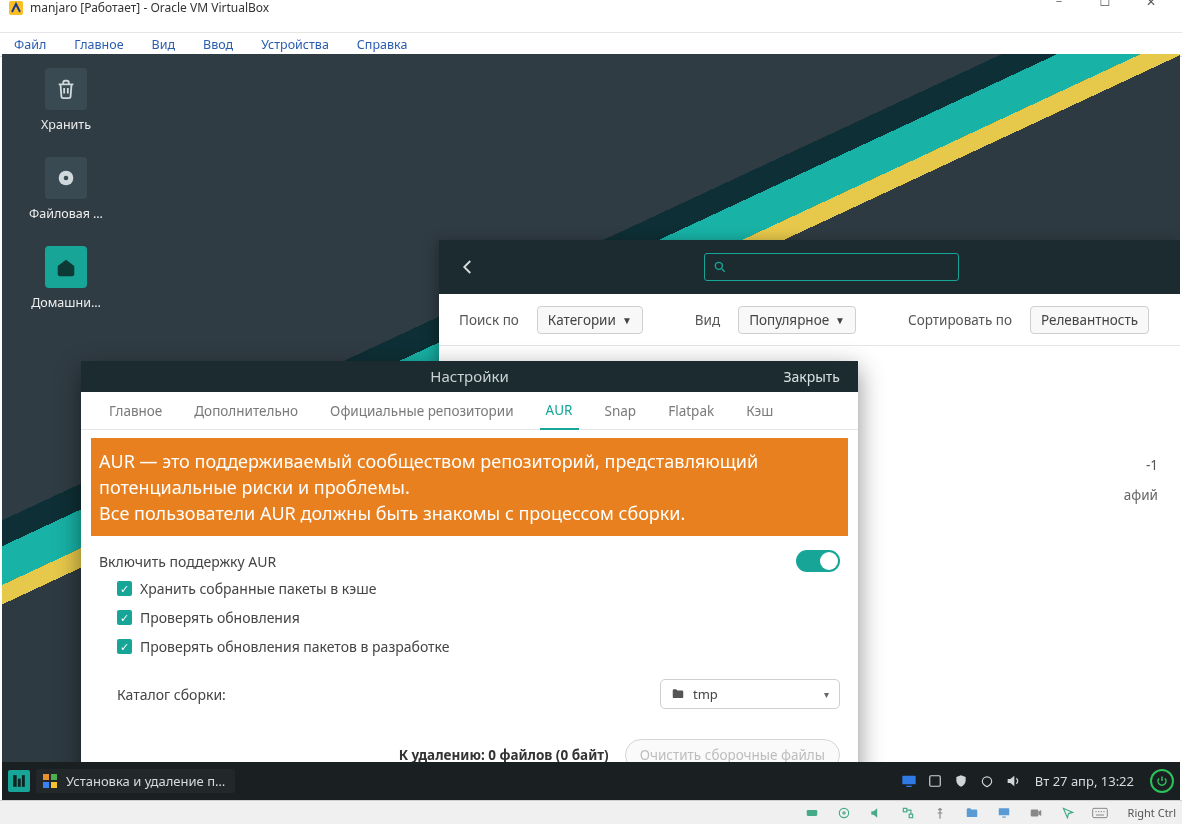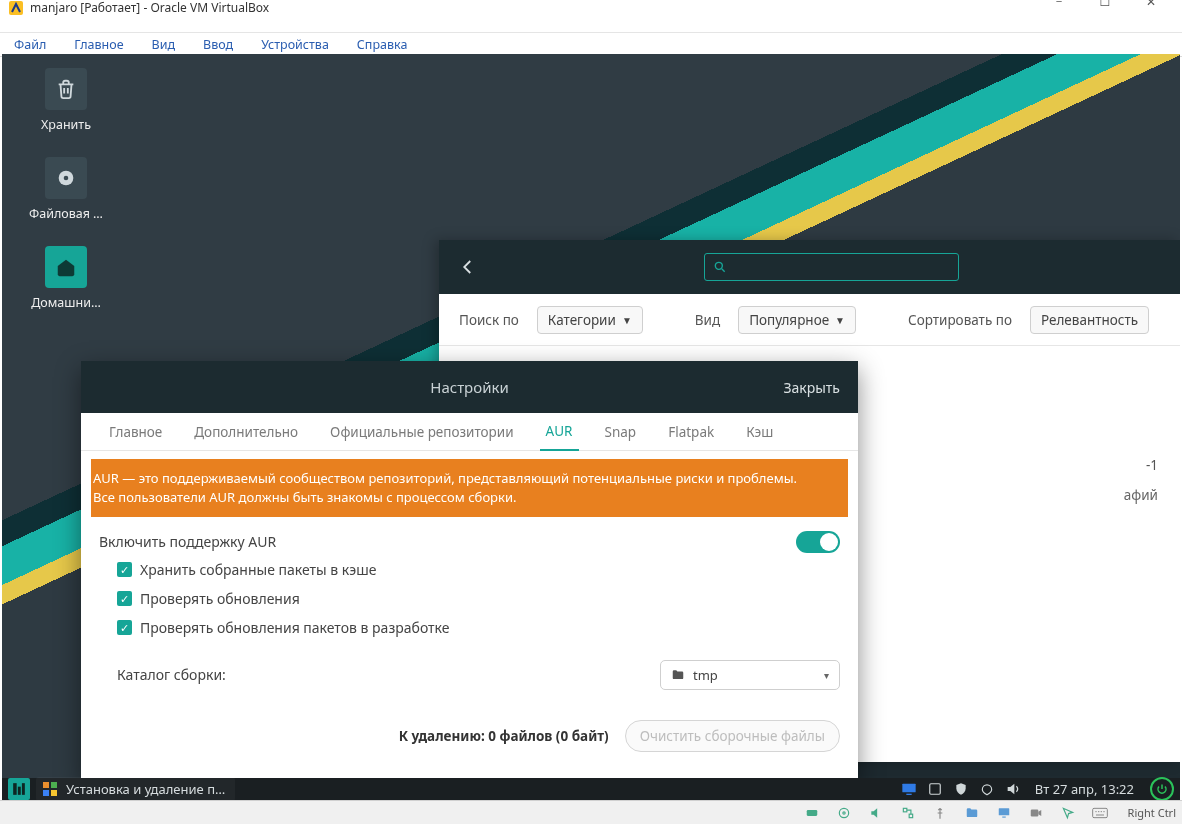--- a/index.html
+++ b/index.html
@@ -54,35 +54,35 @@
   .pkg-extra { color:#555; margin-left:6px; margin-top:80px;}
   .pkg-extra-sub { color:#666; margin-left:6px; margin-top:12px;}
 
   
   .settings-window { position:absolute; left:79px; top:307px; width:777px; height:420px; background:#fff; box-shadow:0 8px 24px rgba(0,0,0,.45); display:flex; flex-direction:column; }
   .settings-title { height:52px; background:#1c2b30; color:#c9d2d5; display:flex; align-items:center; justify-content:center; font-size:15px; position:relative;}
   .settings-close { position:absolute; right:18px; color:#d9e0e2; font-size:14px;}
   .settings-tabs { height:38px; display:flex; align-items:flex-end; gap:20px; padding:0 22px; border-bottom:1px solid #e6e6e6; font-size:13.5px; color:#7a7a7a;}
   .settings-tabs .tab { padding:9px 6px 9px; cursor:pointer;}
   .settings-tabs .tab.active { color:#16a597; border-bottom:2px solid #16a597; margin-bottom:-1px;}
-  .warning { margin:8px 10px 10px; background:#e8801f; color:#fff; padding:10px 2px; font-size:13px; line-height:1.45;}
+  .warning { margin:8px 10px 10px; background:#e8801f; color:#fff; padding:10px 8px; font-size:18px; line-height:1.45;}
   .opt-row { display:flex; align-items:center; padding:4px 18px 2px; font-size:14px; color:#444;}
   .opt-row .grow { flex:1; }
   .switch { width:44px; height:22px; border-radius:22px; background:#16a597; position:relative;}
   .switch::after { content:""; position:absolute; right:2px; top:2px; width:18px; height:18px; background:#fff; border-radius:50%;}
   .check-row { display:flex; align-items:center; gap:8px; padding:5px 18px 5px 36px; font-size:14px; color:#444;}
   .chk { width:15px; height:15px; background:#16a597; border-radius:2px; display:inline-flex; align-items:center; justify-content:center; color:#fff; font-size:11px;}
   .build-dir-row { display:flex; align-items:center; padding:18px 18px 4px 36px; font-size:14px; color:#444;}
   .dir-combo { margin-left:auto; width:180px; border:1px solid #cfcfcf; border-radius:5px; padding:5px 10px; display:flex; align-items:center; gap:8px; font-size:13px; color:#444;}
   .dir-combo .caret { margin-left:auto; font-size:10px; color:#666;}
   .to-remove-row { display:flex; align-items:center; justify-content:flex-end; gap:16px; padding:26px 18px 10px; font-size:13.5px; color:#555;}
   .ghost-btn { border:1px solid #d5d5d5; border-radius:16px; padding:6px 14px; color:#bdbdbd; background:#fafafa;}
 
   
-  .taskbar { position:absolute; left:0; right:0; bottom:0; height:22px; background:#1a1f22; display:flex; align-items:center; color:#d6dcde; font-size:13px; padding:0 6px; gap:6px;}
+  .taskbar { position:absolute; left:0; right:0; bottom:0; height:38px; background:#1a1f22; display:flex; align-items:center; color:#d6dcde; font-size:13px; padding:0 6px; gap:6px;}
   .taskbar .m-logo { width:22px; height:22px; background:#16a597; border-radius:2px; display:flex; align-items:center; justify-content:center; color:#0d1a18; font-weight:800; font-size:11px;}
   .taskbar .task-btn { display:flex; align-items:center; gap:8px; padding:3px 10px 3px 6px; border-radius:3px; background:rgba(255,255,255,.04);}
   .taskbar .task-btn .ic { width:16px; height:16px; display:inline-block;}
   .taskbar .tray { margin-left:auto; display:flex; align-items:center; gap:10px; }
   .taskbar .tray .tic { width:16px; height:16px; display:inline-flex; align-items:center; justify-content:center; color:#cfd6d8;}
   .taskbar .clock { margin:0 6px 0 4px; }
   .taskbar .power { width:24px; height:24px; border:2px solid #2bc25a; border-radius:50%; display:flex; align-items:center; justify-content:center; color:#2bc25a;}
 
   svg { display:block; }
 </style>

